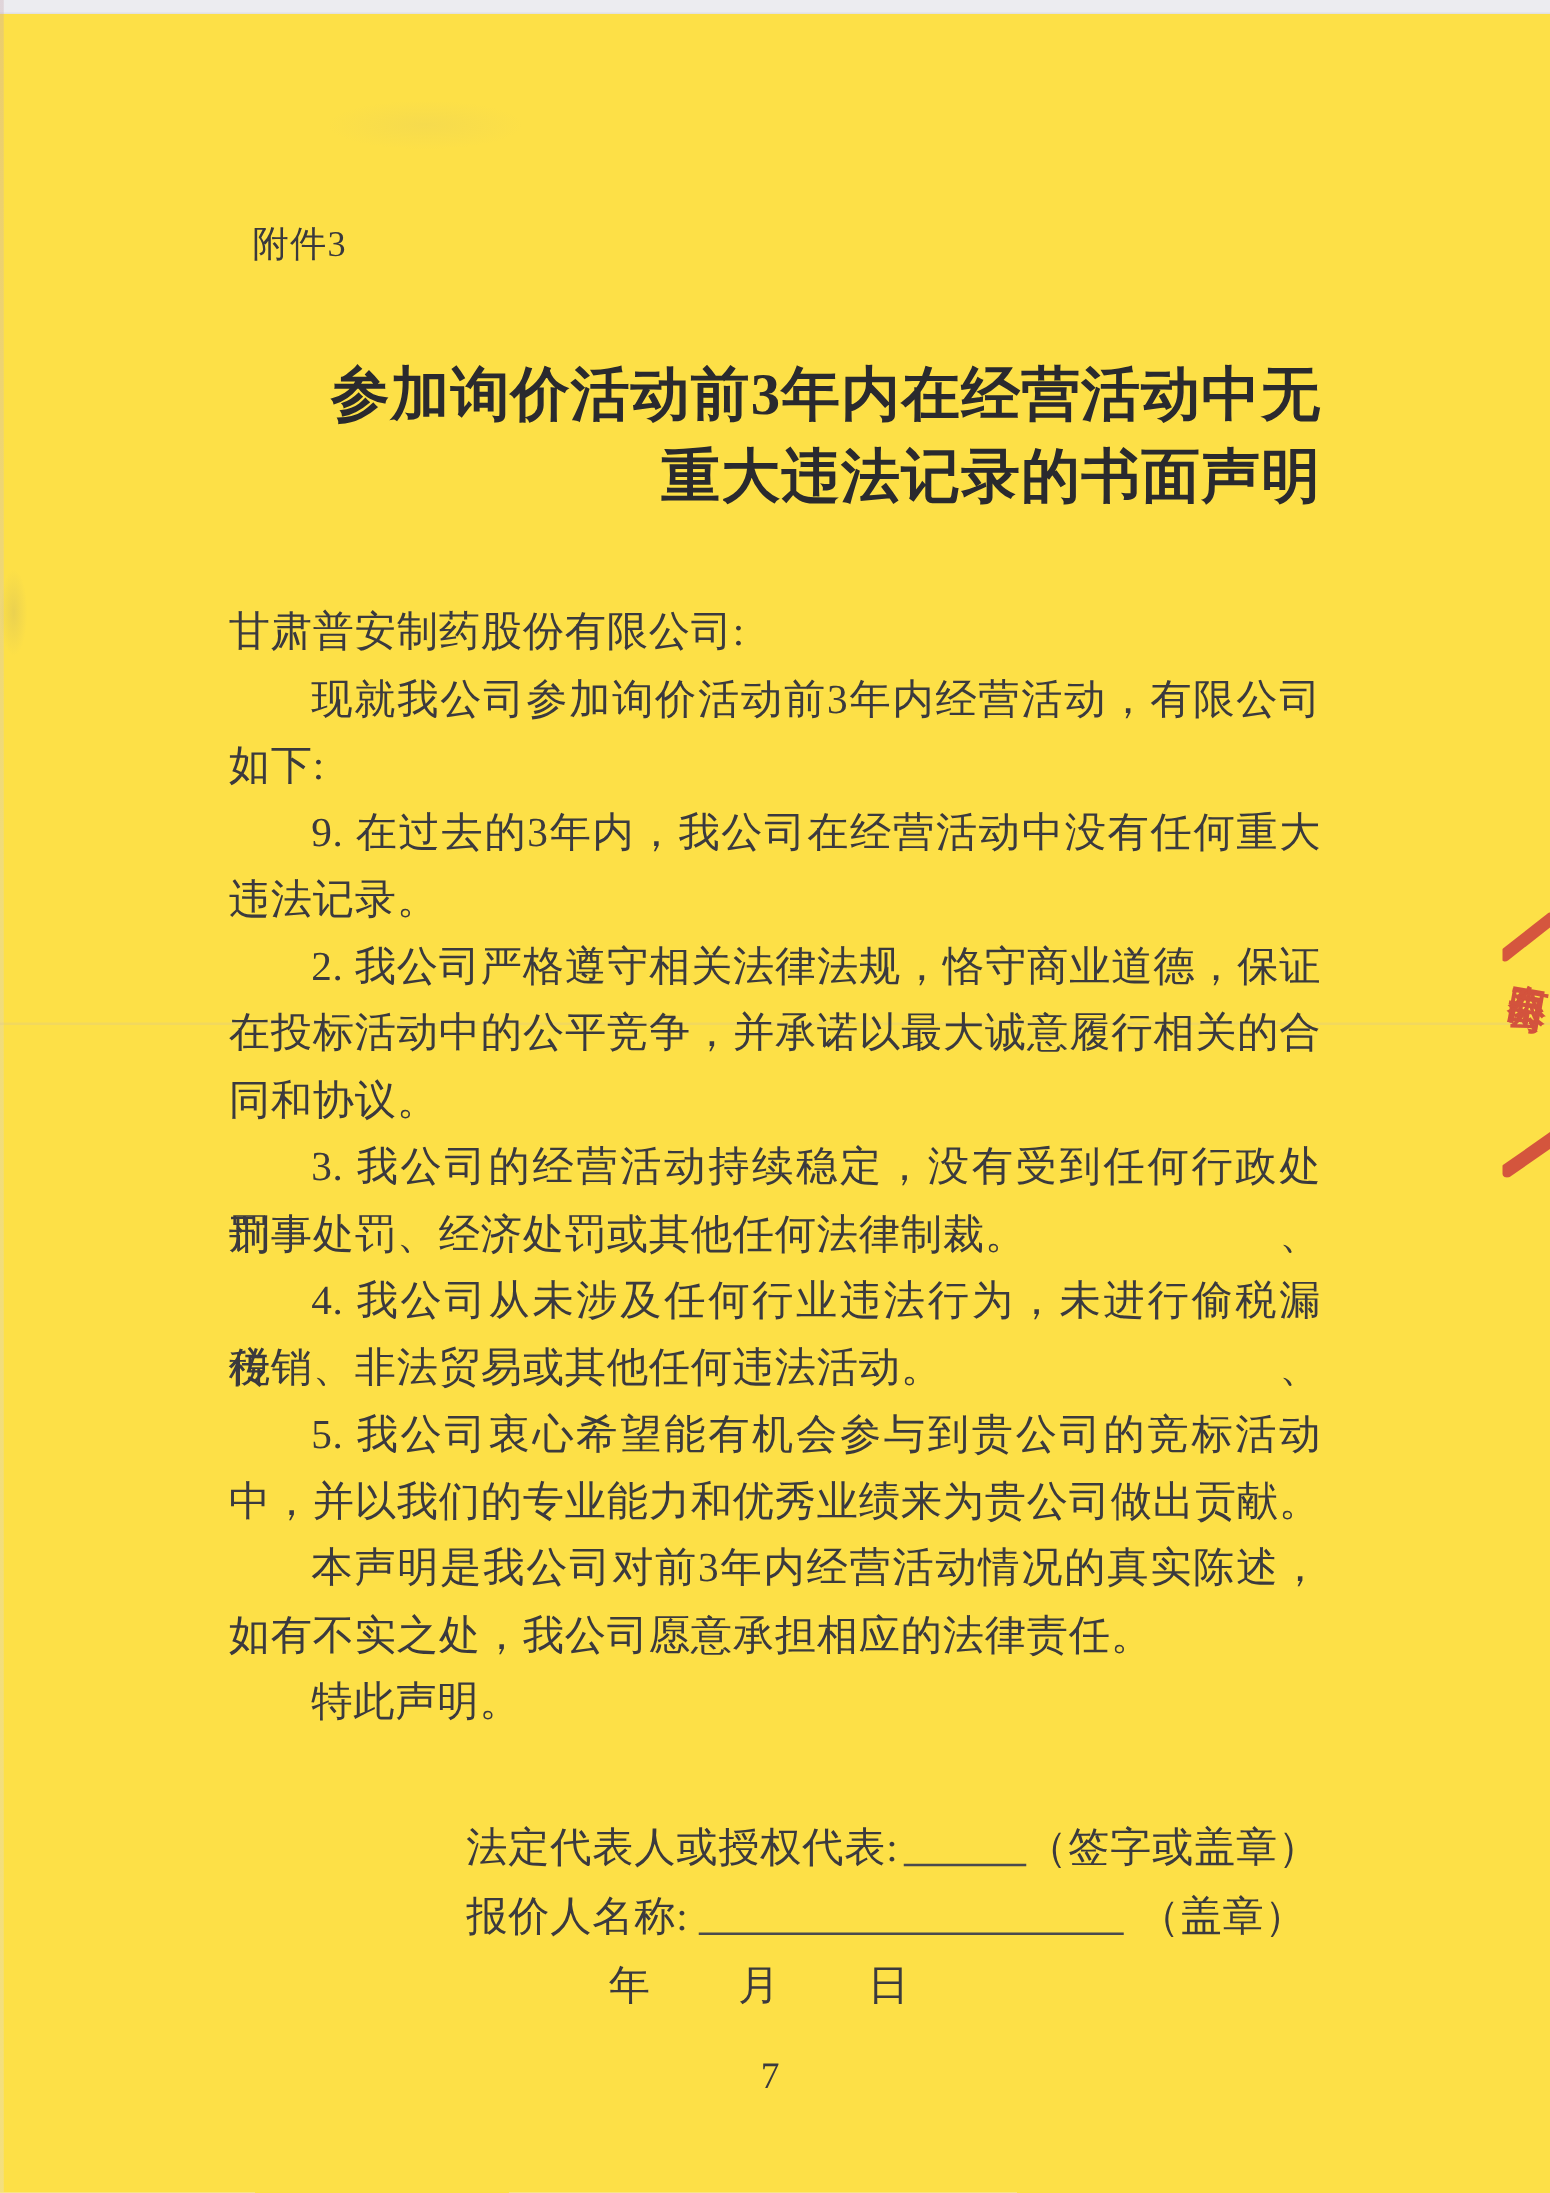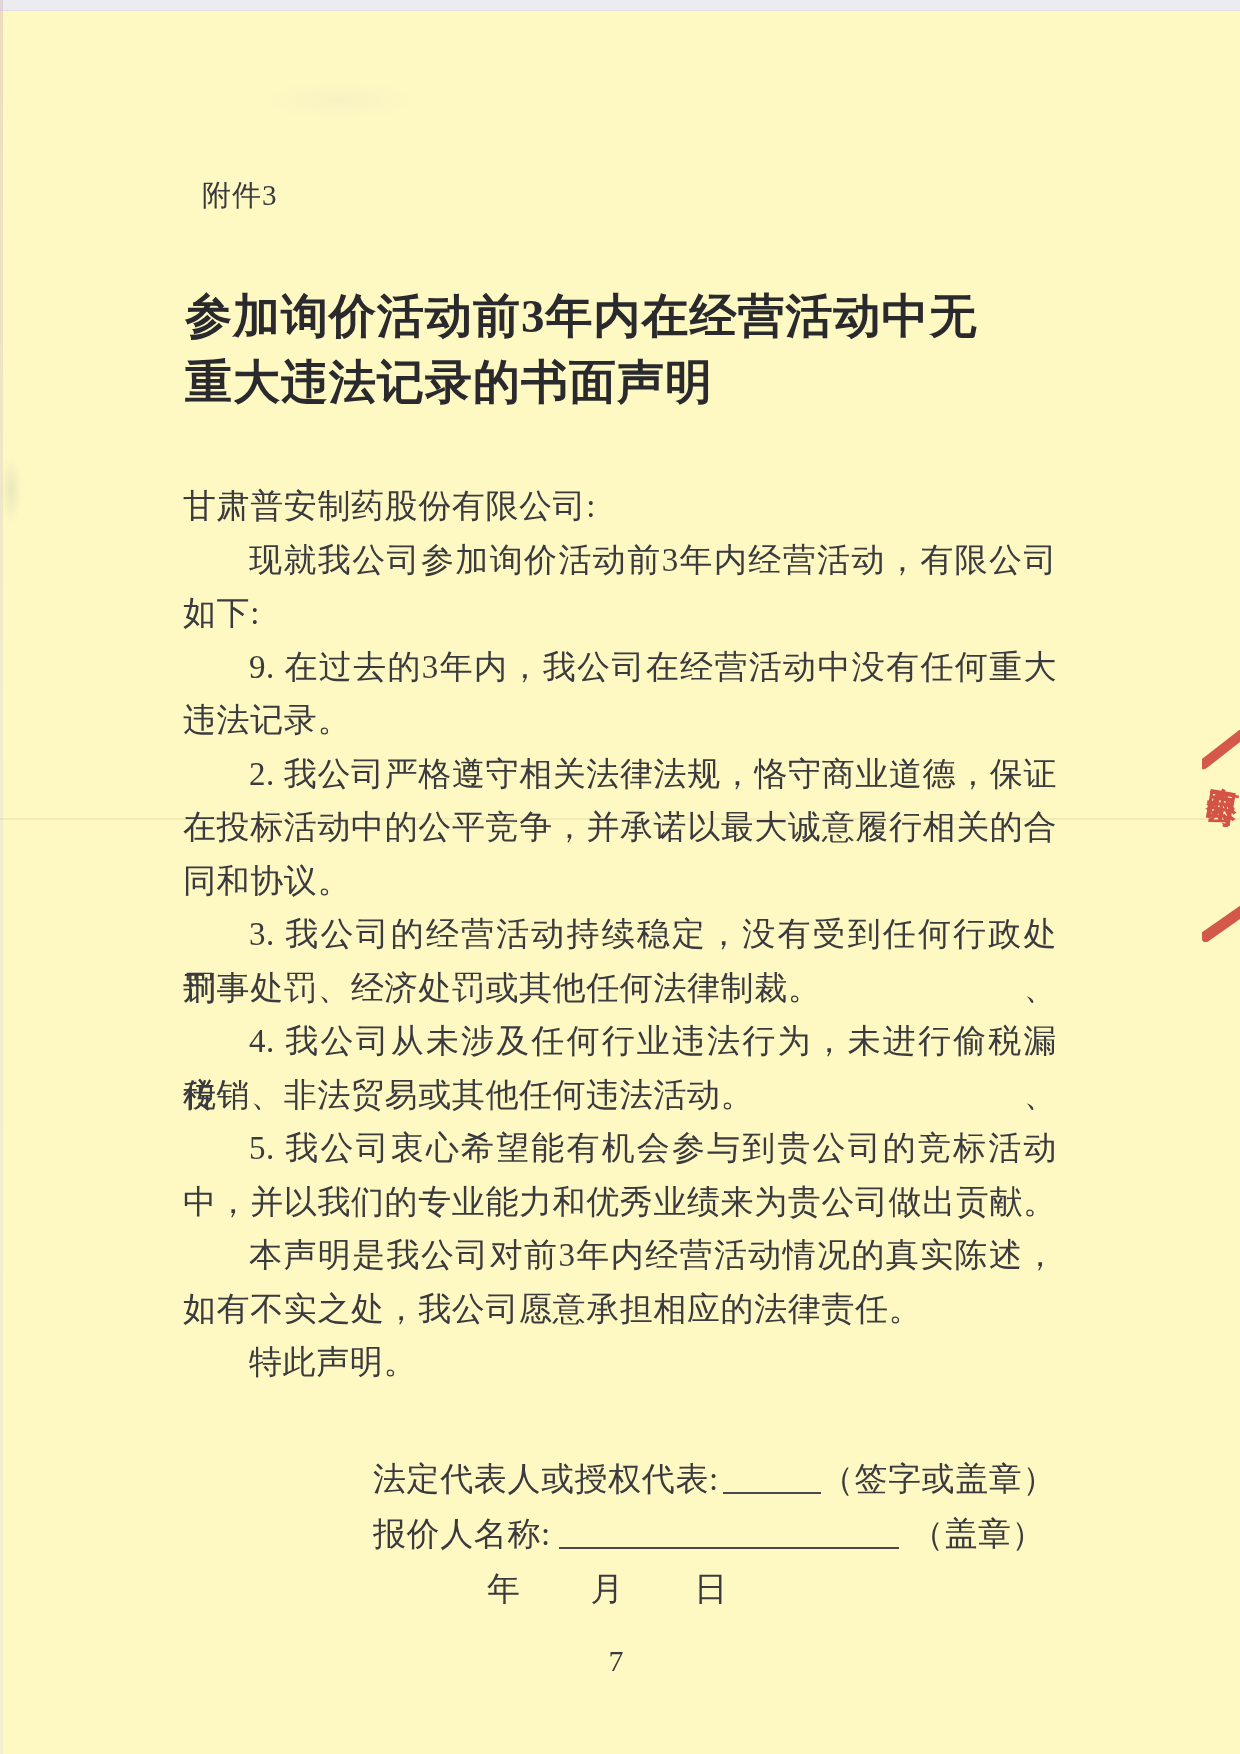--- a/index.html
+++ b/index.html
@@ -3,32 +3,32 @@
 <meta charset="utf-8">
 <style>
   html,body{margin:0;padding:0;}
   body{
     width:1240px;height:1754px;
     background:#efeef2;
     font-family:"Liberation Serif","DejaVu Serif",serif;
   }
   .page{
     position:relative;width:1240px;height:1754px;
-    background:#fef9c3;overflow:hidden;color:#3b3a3e;
+    background:#fde047;overflow:hidden;color:#3b3a3e;
   }
   
   .edge-top{position:absolute;top:0;left:0;right:0;height:10px;background:#ececf0;border-bottom:1px solid #dfdfe5;}
   .edge-left{position:absolute;top:0;left:0;width:3px;bottom:0;background:linear-gradient(180deg,#c9a9b0,#d8d4da 40%,#e2dee4);opacity:.35;}
   .streak{position:absolute;left:0;top:818px;width:1240px;height:2px;background:rgba(214,196,150,.28);}
   .smudge1{position:absolute;left:0;top:455px;width:22px;height:70px;background:radial-gradient(ellipse at center,rgba(120,120,135,.14),rgba(120,120,135,0) 70%);}
   .smudge2{position:absolute;left:260px;top:80px;width:160px;height:40px;background:radial-gradient(ellipse at center,rgba(150,150,165,.07),rgba(150,150,165,0) 70%);}
 
   .attach{position:absolute;left:202px;top:176px;font-size:29px;letter-spacing:1px;color:#3a393d;}
 
-  .title{position:absolute;left:185px;top:283px;width:872px;text-align:left;
+  .title{position:absolute;left:185px;top:283px;width:872px;text-align:right;
          font-weight:bold;color:#2a2a2e;font-size:47px;line-height:66px;letter-spacing:1px;}
 
   .doc-body{position:absolute;left:183px;top:480px;width:874px;font-size:33px;letter-spacing:.6px;}
   .ln{height:53.5px;line-height:53.5px;white-space:nowrap;}
   .ind{text-indent:66px;}
   .j{text-align:justify;text-align-last:justify;white-space:normal;}
 
   .sig{position:absolute;left:373px;top:1452px;font-size:33px;letter-spacing:.6px;color:#3b3a3e;}
   .sig-row{height:55px;line-height:55px;white-space:nowrap;}
   .ul{display:inline-block;border-bottom:2.5px solid #4a4a4e;height:30px;vertical-align:-4px;}

